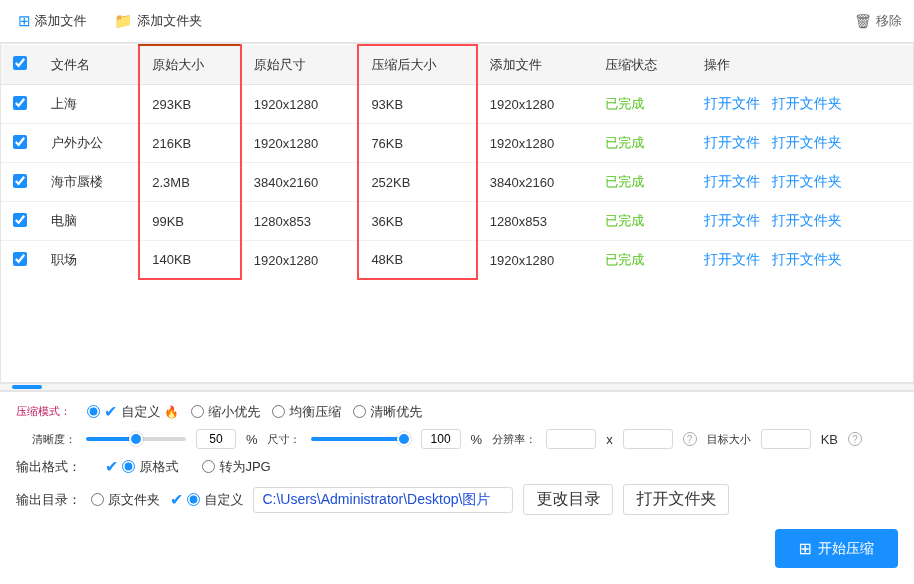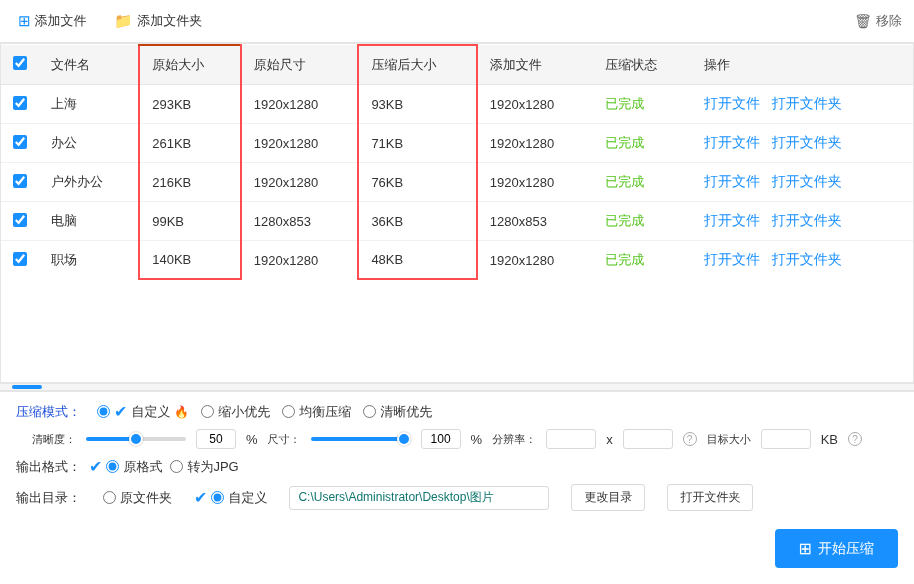--- a/index.html
+++ b/index.html
@@ -29,43 +29,43 @@
 
     
     .checkbox { width: 14px; height: 14px; accent-color: #1890ff; cursor: pointer; }
 
     
     .scroll-indicator { height: 4px; background: #1890ff; width: 30px; border-radius: 2px; margin: 4px 12px; }
 
     
     .controls { padding: 10px 16px; border-top: 1px solid #e5e5e5; }
     .control-row { display: flex; align-items: center; margin-bottom: 8px; gap: 16px; }
-    .control-label { font-size: 13px; color: #1d4ed8; font-weight: 500; white-space: nowrap; }
+    .control-label { font-size: 11px; color: #be185d; font-weight: 500; white-space: nowrap; }
     .radio-group { display: flex; align-items: center; gap: 12px; }
     .radio-item { display: flex; align-items: center; gap: 4px; cursor: pointer; font-size: 13px; }
     .radio-item input[type="radio"] { accent-color: #1890ff; cursor: pointer; }
 
     
     .slider-row { display: flex; align-items: center; gap: 10px; margin-bottom: 8px; padding-left: 16px; }
     .slider-label { font-size: 11px; color: #333; white-space: nowrap; }
     .slider { -webkit-appearance: none; width: 100px; height: 4px; border-radius: 2px; outline: none; cursor: pointer; }
     .slider-blue { background: linear-gradient(to right, #1890ff 50%, #d9d9d9 50%); }
     .slider::-webkit-slider-thumb { -webkit-appearance: none; width: 14px; height: 14px; border-radius: 50%; background: #1890ff; cursor: pointer; border: 2px solid #fff; box-shadow: 0 0 2px rgba(0,0,0,0.3); }
     .percent-input { width: 40px; border: 1px solid #d9d9d9; border-radius: 3px; padding: 2px 8px; font-size: 12px; text-align: center; }
     .size-input { width: 50px; border: 1px solid #d9d9d9; border-radius: 3px; padding: 2px 4px; font-size: 12px; text-align: center; }
     .question-icon { display: inline-flex; align-items: center; justify-content: center; width: 14px; height: 14px; border-radius: 50%; border: 1px solid #aaa; color: #aaa; font-size: 10px; cursor: pointer; }
 
     
-    .format-row { display: flex; align-items: center; gap: 8px; margin-bottom: 8px; }
+    .format-row { display: flex; align-items: center; gap: 24px; margin-bottom: 8px; }
     .format-label { font-size: 13px; color: #333; font-weight: 500; white-space: nowrap; }
 
     
-    .dir-row { display: flex; align-items: center; gap: 22px; }
-    .dir-input { flex: 1; max-width: 260px; border: 1px solid #d9d9d9; border-radius: 3px; padding: 4px 8px; font-size: 12px; color: #0f766e; overflow: hidden; text-overflow: ellipsis; white-space: nowrap; }
-    .dir-btn { padding: 4px 12px; border: 1px solid #d9d9d9; border-radius: 3px; background: #fff; cursor: pointer; font-size: 12px; color: #333; }
+    .dir-row { display: flex; align-items: center; gap: 10px; }
+    .dir-input { flex: 1; max-width: 260px; border: 1px solid #d9d9d9; border-radius: 3px; padding: 4px 8px; font-size: 14px; color: #1d4ed8; overflow: hidden; text-overflow: ellipsis; white-space: nowrap; }
+    .dir-btn { padding: 4px 12px; border: 1px solid #d9d9d9; border-radius: 3px; background: #fff; cursor: pointer; font-size: 16px; color: #333; }
 
     
     .start-btn { position: absolute; right: 16px; bottom: 16px; background: #1890ff; color: #fff; border: none; border-radius: 4px; padding: 10px 24px; font-size: 14px; cursor: pointer; display: flex; align-items: center; gap: 6px; }
 
     
     .blue-check { color: #1890ff; font-size: 16px; }
     .fire-icon { color: #ff7a00; font-size: 12px; }
 
     
     .table-container::-webkit-scrollbar { width: 6px; }
@@ -121,40 +121,40 @@
       <td class="status-done">已完成</td>
       <td>
         <span class="action-link">打开文件</span>
         <span class="action-link">打开文件夹</span>
       </td>
     </tr>
           <tr>
       <td>
         <input type="checkbox" class="checkbox" checked="" style="">
       </td>
-      <td>办公</td>
-      <td class="col-orig-size">261KB</td>
-      <td>1920x1280</td>
-      <td class="col-comp-size">71KB</td>
-      <td>1920x1280</td>
-      <td class="status-done">已完成</td>
-      <td>
-        <span class="action-link">打开文件</span>
-        <span class="action-link">打开文件夹</span>
-      </td>
-    </tr>
-          <tr>
-      <td>
-        <input type="checkbox" class="checkbox" checked="" style="">
-      </td>
       <td>户外办公</td>
       <td class="col-orig-size">216KB</td>
       <td>1920x1280</td>
       <td class="col-comp-size">76KB</td>
       <td>1920x1280</td>
+      <td class="status-done">已完成</td>
+      <td>
+        <span class="action-link">打开文件</span>
+        <span class="action-link">打开文件夹</span>
+      </td>
+    </tr>
+          <tr>
+      <td>
+        <input type="checkbox" class="checkbox" checked="" style="">
+      </td>
+      <td>海市蜃楼</td>
+      <td class="col-orig-size">2.3MB</td>
+      <td>3840x2160</td>
+      <td class="col-comp-size">252KB</td>
+      <td>3840x2160</td>
       <td class="status-done">已完成</td>
       <td>
         <span class="action-link">打开文件</span>
         <span class="action-link">打开文件夹</span>
       </td>
     </tr>
           <tr>
       <td>
         <input type="checkbox" class="checkbox" checked="" style="">
       </td>

